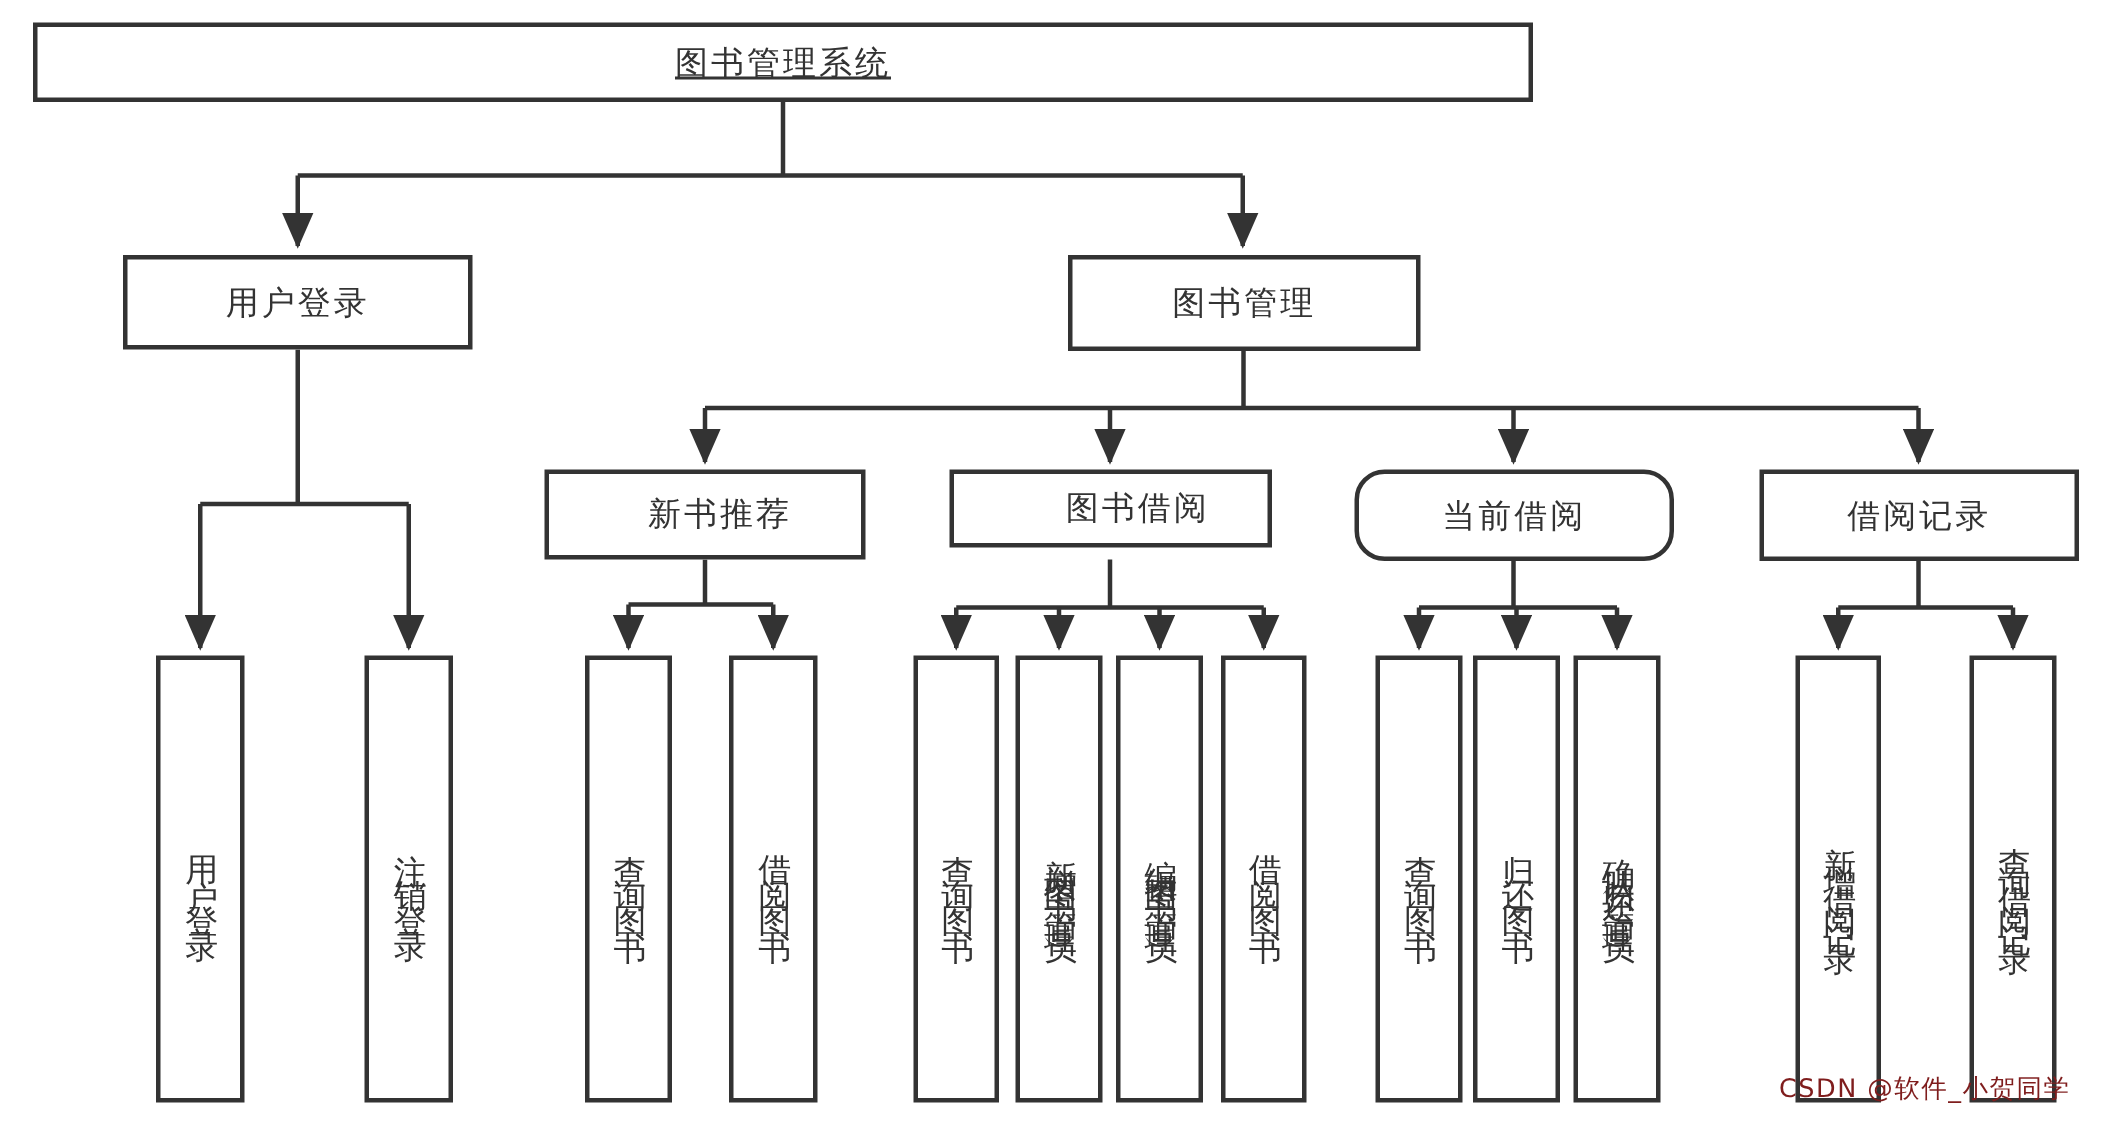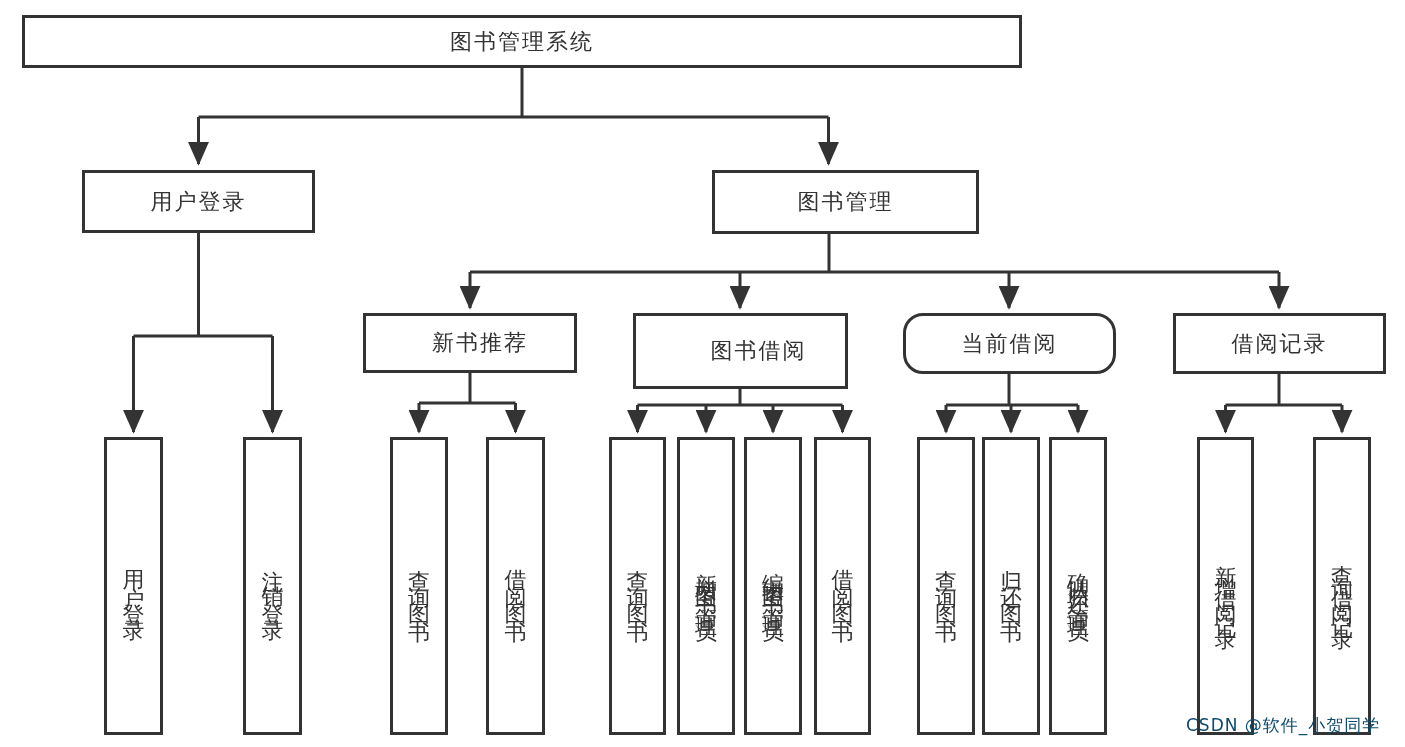--- a/index.html
+++ b/index.html
@@ -49,21 +49,21 @@
   }
   .vt.sp { letter-spacing: 17px; }   
   .vt.md { letter-spacing: 13px; }   
   .vt.lg { letter-spacing: 7px; }    
   #watermark {
     position: absolute;
     left: 1186px;
     top: 714px;
     font-size: 17px;
     letter-spacing: 1px;
-    color: #0c4a6e;
+    color: #7f1d1d;
     z-index: 3;
     white-space: nowrap;
   }
 </style>
 </head>
 <body>
 
 <div id="stage">
 
   <svg id="wires" xmlns="http://www.w3.org/2000/svg" viewBox="0 0 1405 747">
@@ -109,35 +109,35 @@
       <path d="M1011,405 V432" marker-end="url(#arw)"></path>
       <path d="M1078,405 V432" marker-end="url(#arw)"></path>
 
       <path d="M1279,373 V405"></path>
       <path d="M1225.5,405 H1342"></path>
       <path d="M1225.5,405 V432" marker-end="url(#arw)"></path>
       <path d="M1342,405 V432" marker-end="url(#arw)"></path>
     </g>
   </svg>
 
-  <div class="hnode" style="left:22px; top:15px; width:1000px; height:53px;">
+  <div class="hnode" style="left:22px; top:15px; width:1000px; height:53px;text-decoration:underline;">
     <span>图书管理系统</span>
   </div>
 
   <div class="hnode" style="left:82px; top:170px; width:233px; height:63px;">
     <span>用户登录</span>
   </div>
-  <div class="hnode" style="left:712px; top:170px; width:267px; height:64px;">
+  <div class="hnode" style="left:712px; top:170px; width:235px; height:64px;">
     <span>图书管理</span>
   </div>
 
   <div class="hnode" style="left:363px; top:313px; width:214px; height:60px;padding-left:20px;">
     <span>新书推荐</span>
   </div>
-  <div class="hnode" style="left:633px; top:313px; width:215px; height:76px;padding-left:36px;">
+  <div class="hnode" style="left:633px; top:313px; width:215px; height:52px;padding-left:36px;">
     <span>图书借阅</span>
   </div>
   <div class="hnode" style="left:903px; top:313px; width:213px; height:61px;border-radius:20px;">
     <span>当前借阅</span>
   </div>
   <div class="hnode" style="left:1173px; top:313px; width:213px; height:61px;font-family:Liberation Mono, monospace;">
     <span>借阅记录</span>
   </div>
 
   <div class="vnode" style="left:104px; width:59px;">

